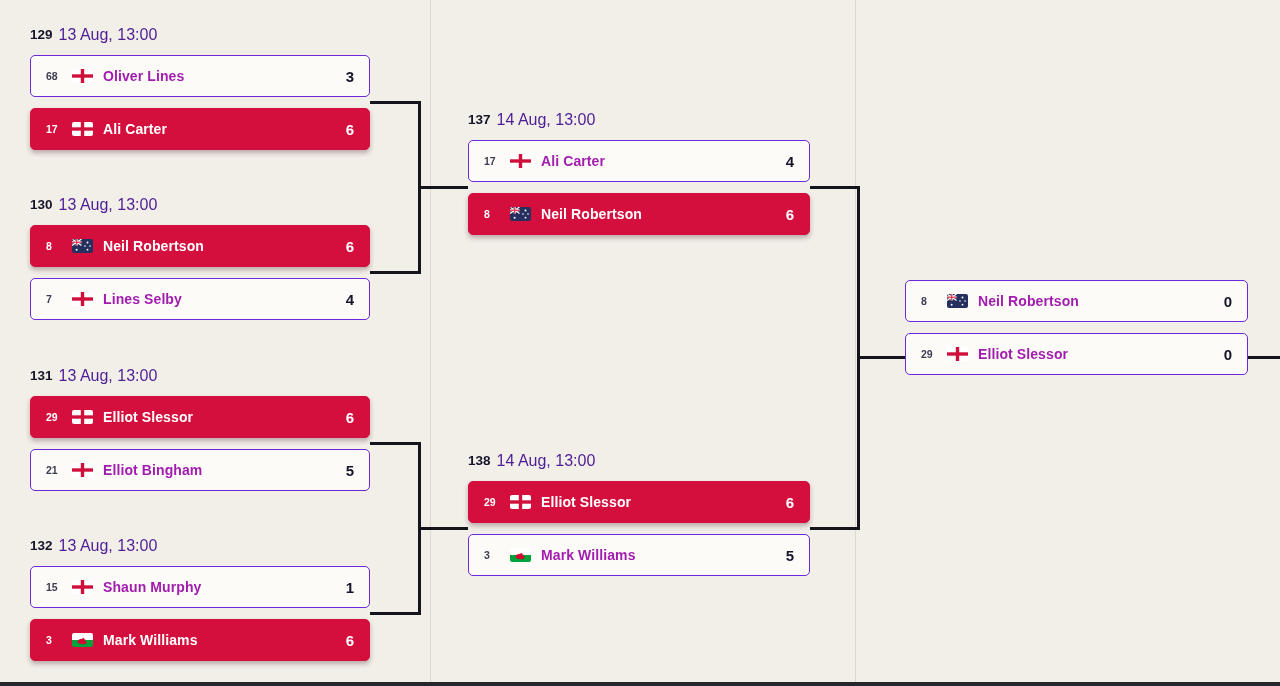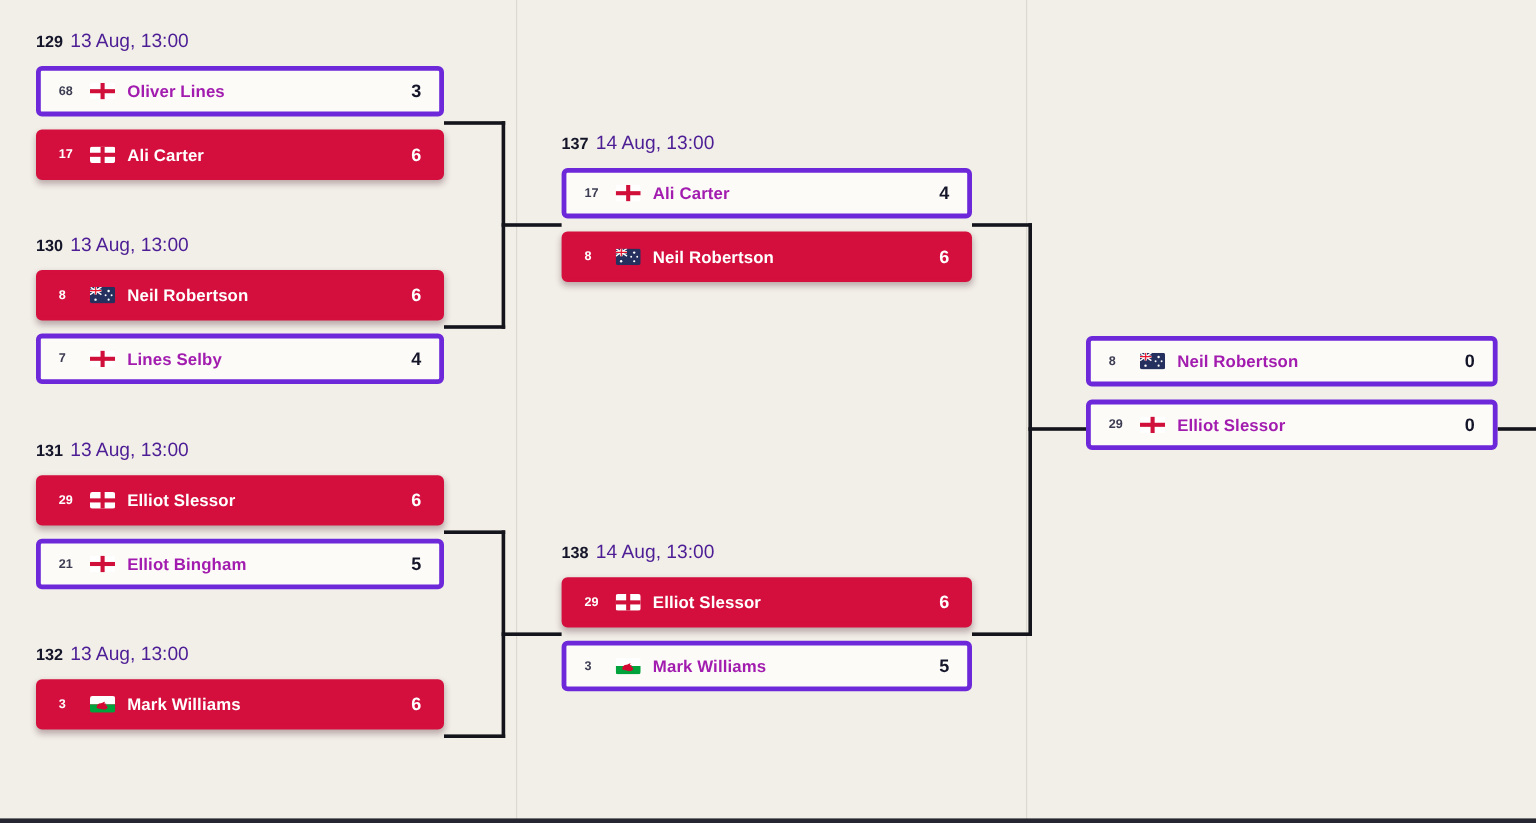--- a/index.html
+++ b/index.html
@@ -24,21 +24,21 @@
   .match.p5{left:468px;top:451px;width:342px}
   .match.p6{left:905px;top:280px;width:343px}
 
   .match-label{display:flex;align-items:center;gap:6px;height:19px;margin-bottom:11px}
   .mnum{font-size:13.5px;font-weight:700;color:#15152a}
   .mdate{font-size:16px;font-weight:400;color:#4c1d95}
 
   .player-row{
     display:flex;align-items:center;
     height:42px;padding:0 15px;margin-bottom:11px;
-    background:#fcfbf7;border:4px solid #6d28d9;border-radius:5px;
+    background:#fcfbf7;border:1px solid #6d28d9;border-radius:5px;
   }
   .player-row:last-child{margin-bottom:0}
   .player-row.winner{
     background:#d40f3d;border-color:#d40f3d;color:#fff;
     box-shadow:0 3px 5px rgba(60,10,25,.3);
   }
   .seed{width:26px;flex:none;font-size:10.5px;font-weight:600;color:#3c3c52}
   .winner .seed{color:#fff}
   .flag{width:21px;height:14px;flex:none;margin-right:10px;border-radius:2px;overflow:hidden;display:inline-flex}
   .flag svg{display:block}
@@ -169,20 +169,32 @@
         </span>
         <span class="pname">Elliot Bingham</span>
         <span class="score">5</span>
       </div>
     </div>
     <div class="match p3">
       <div class="match-label">
         <span class="mnum">132</span>
         <span class="mdate">13 Aug, 13:00</span>
       </div>
+      <div class="player-row">
+        <span class="seed">15</span>
+        <span class="flag">
+          <svg viewBox="0 0 21 14" width="21" height="14">
+            <rect width="21" height="14" fill="#ffffff"></rect>
+            <rect x="8.8" width="3.4" height="14" fill="#d0103a"></rect>
+            <rect y="5.3" width="21" height="3.4" fill="#d0103a"></rect>
+          </svg>
+        </span>
+        <span class="pname">Shaun Murphy</span>
+        <span class="score">1</span>
+      </div>
       <div class="player-row winner">
         <span class="seed">3</span>
         <span class="flag">
           <svg viewBox="0 0 21 14" width="21" height="14">
             <rect width="21" height="7" fill="#ffffff"></rect>
             <rect y="7" width="21" height="7" fill="#00a33b"></rect>
             <path d="M5.5 9.5 C5.5 7.5 7 6 9 6 c1.5 0 2 -1 3.5 -1.2 l-0.6 1.4 1.8 0.3 -1 1 c1.5 0.3 2.3 1.5 1.8 2.5 -0.8 1.4 -3 1.6 -4.8 1 -1.6 -0.5 -4.2 -0.6 -4.2 -1.5 z" fill="#d30731"></path>
           </svg>
         </span>
         <span class="pname">Mark Williams</span>

